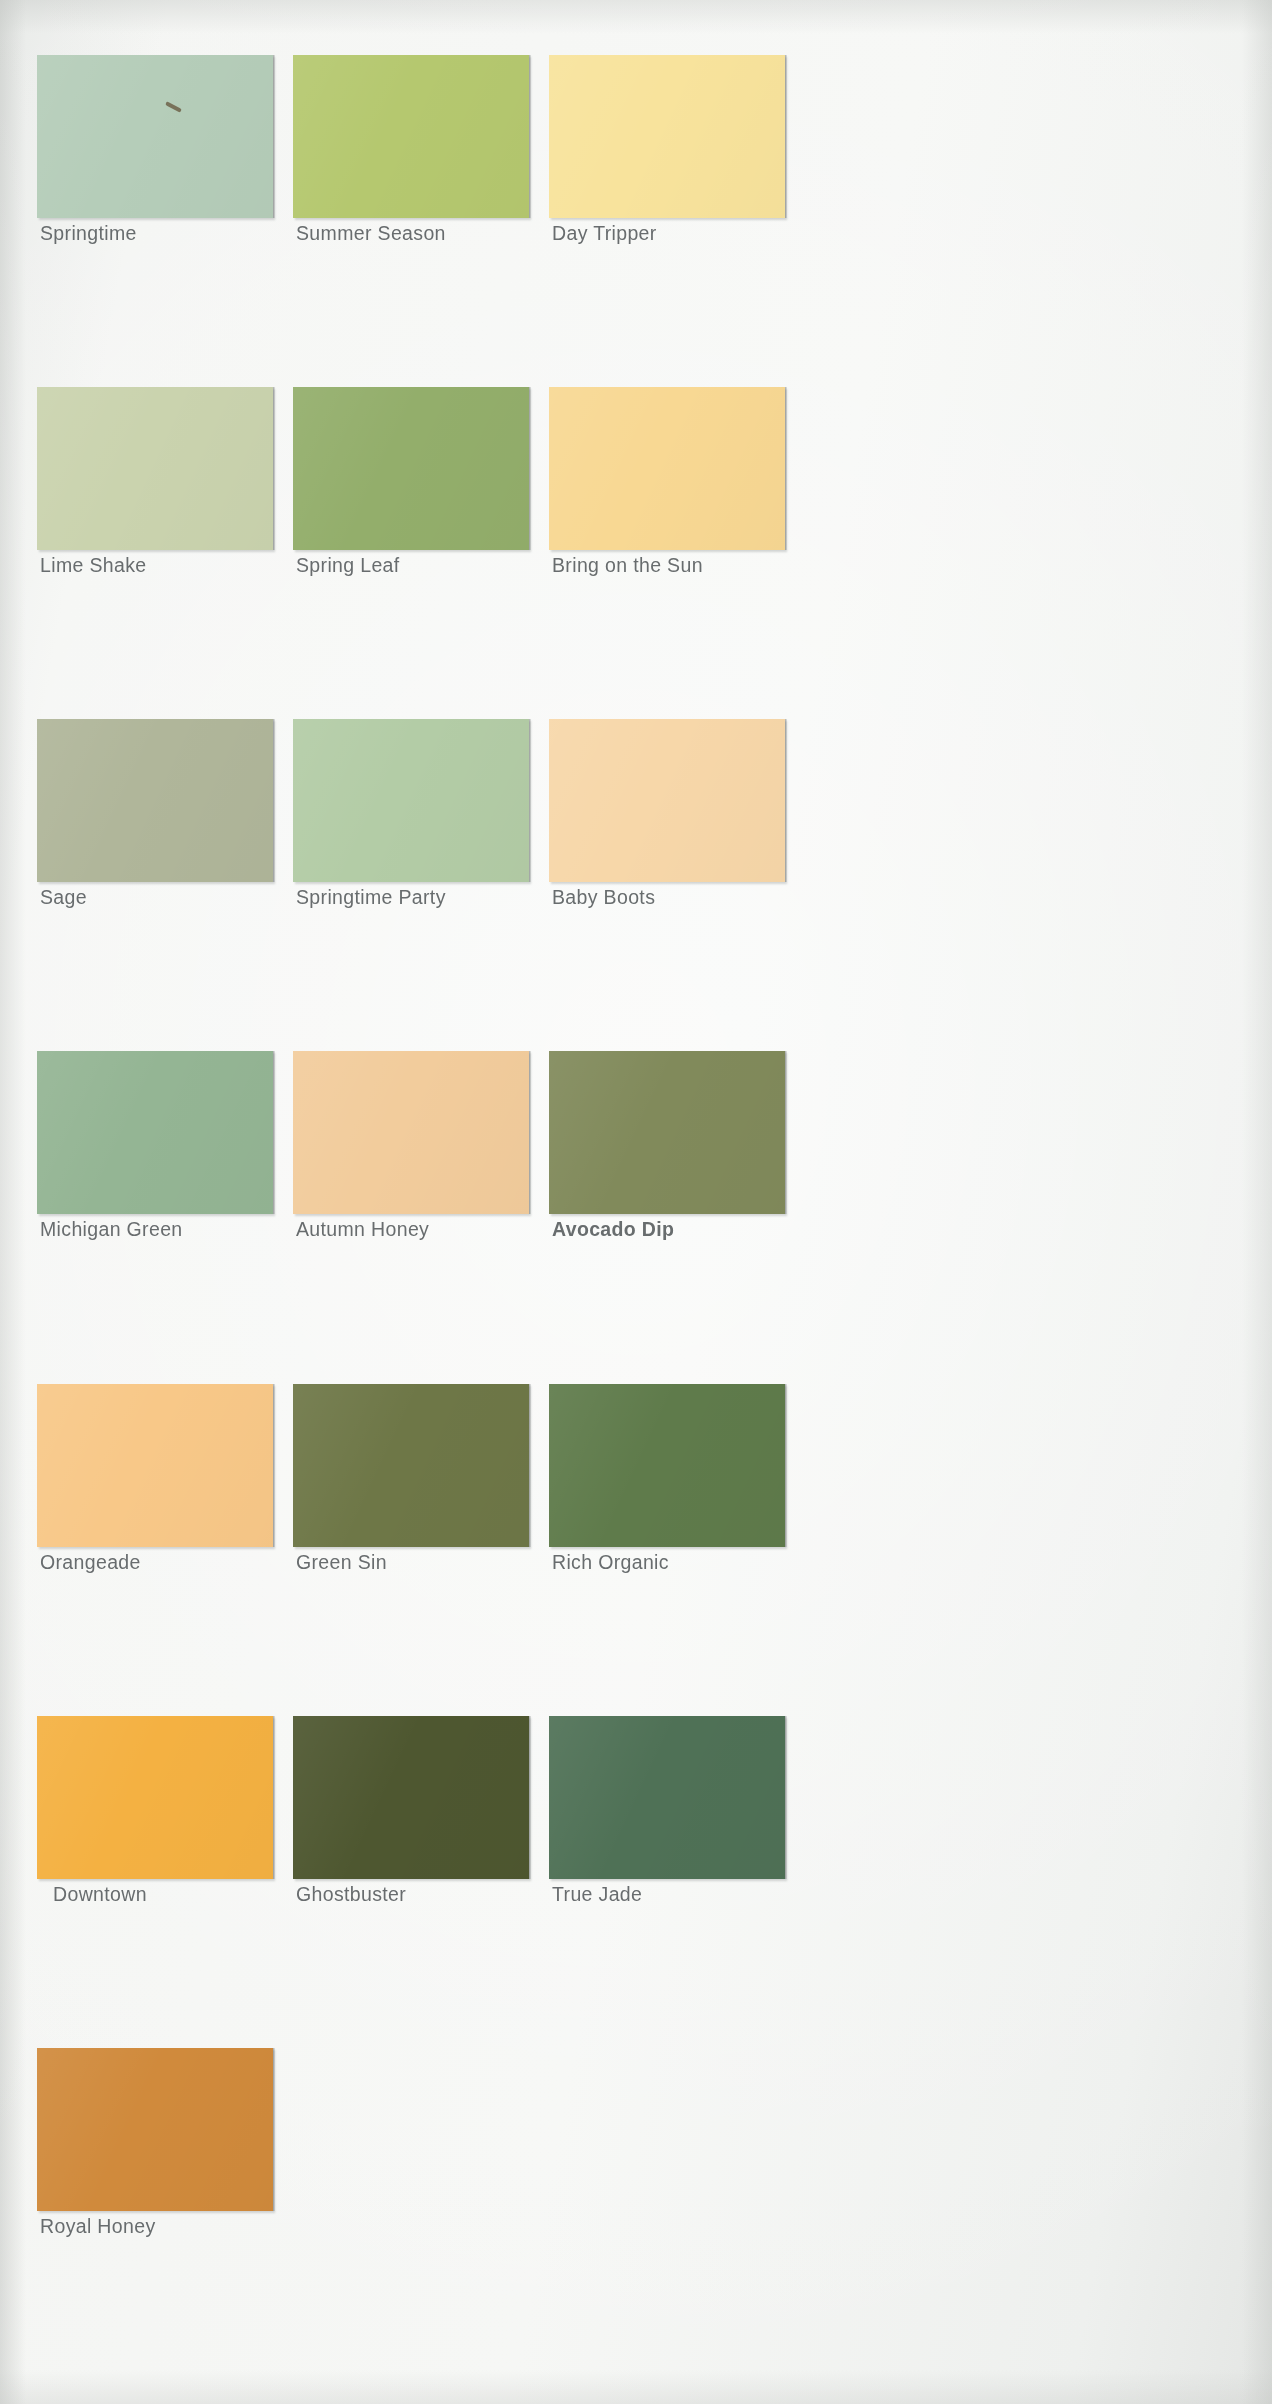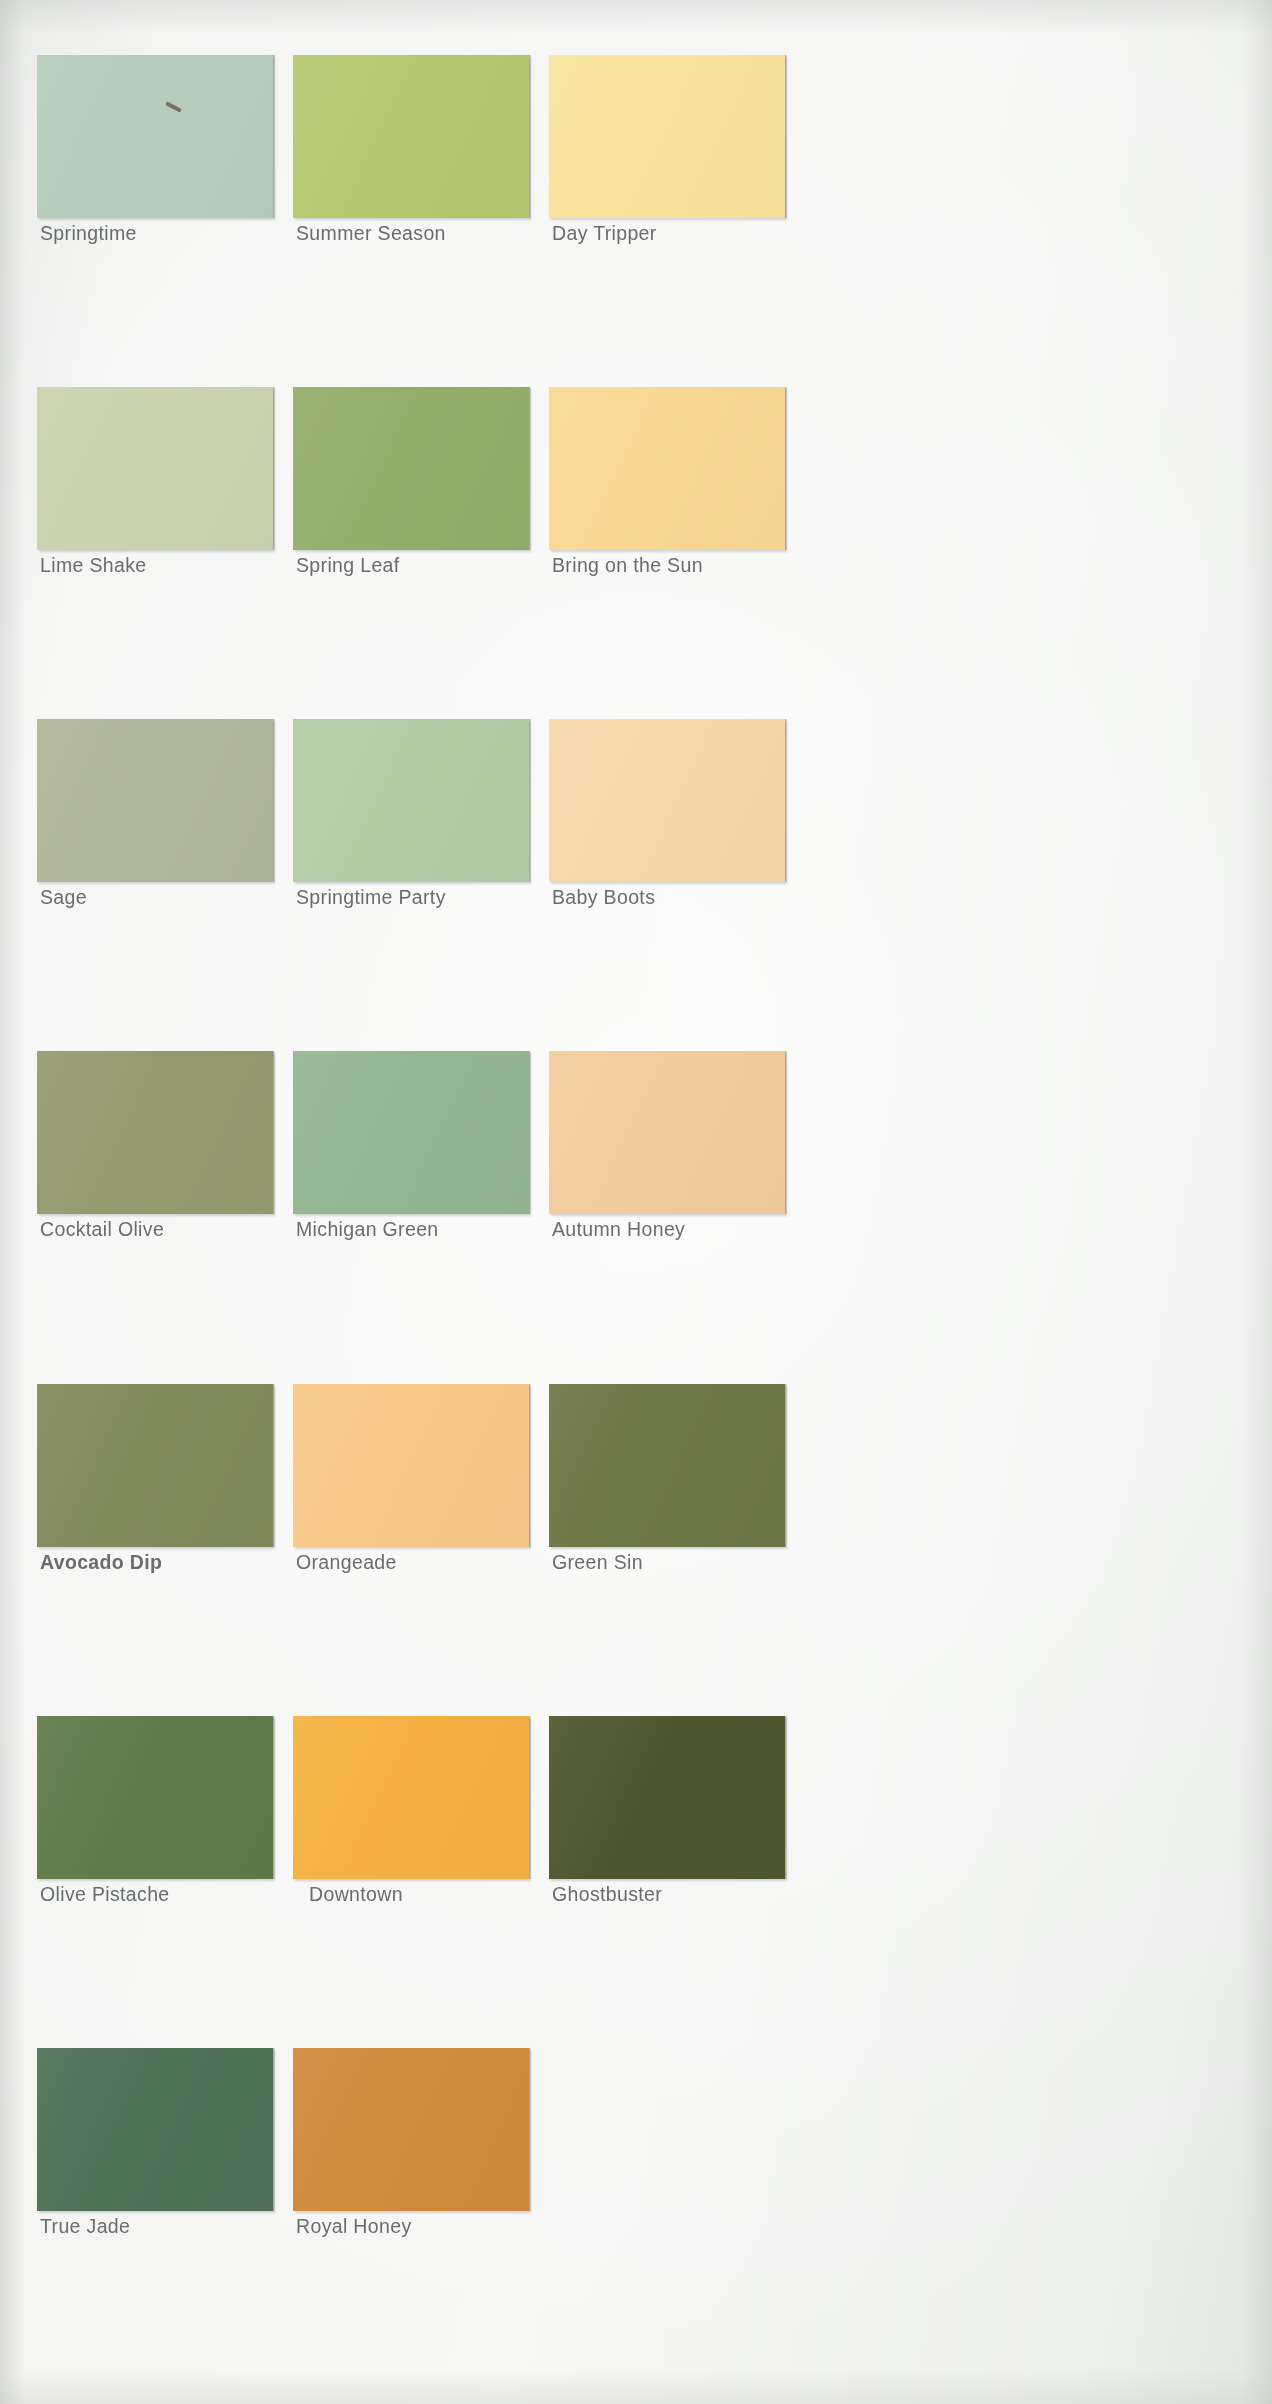--- a/index.html
+++ b/index.html
@@ -139,24 +139,20 @@
   <div class="cell">
     <div class="swatch" style="background-color: rgb(179, 204, 166);"></div>
     <div class="label" style="color: rgb(92, 97, 99);">Springtime Party</div>
   </div>
   <div class="cell">
     <div class="swatch" style="background-color: rgb(247, 215, 169);"></div>
     <div class="label" style="color: rgb(92, 97, 99);">Baby Boots</div>
   </div>
 
   <div class="cell">
-    <div class="swatch" style="background-color: rgb(149, 154, 111);"></div>
-    <div class="label" style="color: rgb(92, 97, 99);">Cocktail Olive</div>
-  </div>
-  <div class="cell">
     <div class="swatch" style="background-color: rgb(148, 181, 148);"></div>
     <div class="label" style="color: rgb(92, 97, 99);">Michigan Green</div>
   </div>
   <div class="cell">
     <div class="swatch" style="background-color: rgb(242, 204, 156);"></div>
     <div class="label" style="color: rgb(92, 97, 99);">Autumn Honey</div>
   </div>
 
   <div class="cell">
     <div class="swatch" style="background-color: rgb(129, 138, 91);"></div>
@@ -166,21 +162,21 @@
     <div class="swatch" style="background-color: rgb(248, 200, 136);"></div>
     <div class="label" style="color: rgb(92, 97, 99);">Orangeade</div>
   </div>
 
   <div class="cell">
     <div class="swatch" style="background-color: rgb(110, 119, 71);"></div>
     <div class="label" style="color: rgb(92, 97, 99);">Green Sin</div>
   </div>
   <div class="cell">
     <div class="swatch" style="background-color: rgb(95, 123, 75);"></div>
-    <div class="label" style="color: rgb(92, 97, 99);">Olive Pistache</div>
+    <div class="label" style="color: rgb(92, 97, 99);">Rich Organic</div>
   </div>
   <div class="cell">
     <div class="swatch" style="background-color: rgb(244, 177, 66);"></div>
     <div class="label" style="color: rgb(92, 97, 99); margin-left: 13px;">Downtown</div>
   </div>
 
   <div class="cell">
     <div class="swatch" style="background-color: rgb(78, 87, 48);"></div>
     <div class="label" style="color: rgb(92, 97, 99);">Ghostbuster</div>
   </div>

